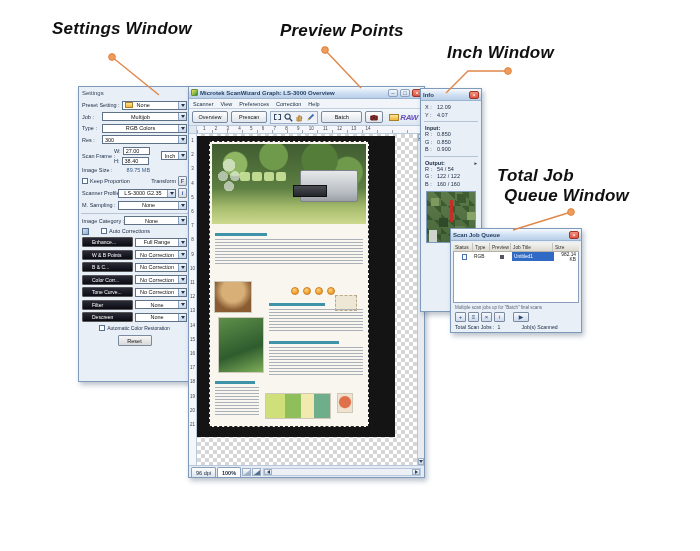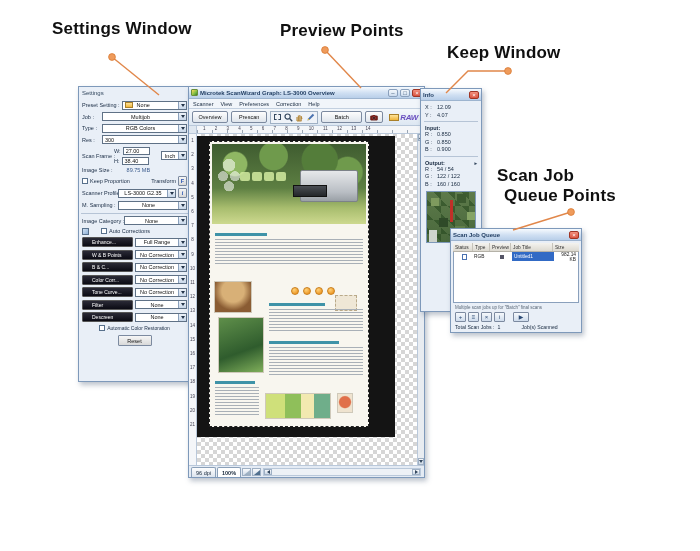--- a/index.html
+++ b/index.html
@@ -1,20 +1,20 @@
 <!DOCTYPE html>
 <html><head>
 <meta charset="utf-8">
 <style>
   *{margin:0;padding:0;box-sizing:border-box;font-family:"Liberation Sans",sans-serif;}
   html,body{width:700px;height:551px;}
   body{position:relative;background:#ffffff;overflow:hidden;}
 
   
-  .callout{position:absolute;font-weight:bold;font-size:17px;color:#101010;letter-spacing:.2px;white-space:nowrap;}
+  .callout{position:absolute;font-weight:bold;font-size:17px;color:#101010;letter-spacing:.2px;white-space:nowrap;font-style:italic;}
   #callout-svg{position:absolute;left:0;top:0;width:700px;height:551px;pointer-events:none;z-index:30;}
 
   
   .win{position:absolute;background:#e9eff7;border:1px solid #7e99ba;box-shadow:2px 3px 5px rgba(60,80,110,.35);}
   .tbar{height:12px;display:flex;align-items:center;gap:2px;padding:0 2px;
         background:linear-gradient(#f6fafe,#cfdff2 55%,#b9cfe9);border-bottom:1px solid #9db4cf;}
   .tbar .ttl{font-size:6px;font-weight:bold;color:#1d3a5f;white-space:nowrap;overflow:hidden;flex:1;}
   .wbtn{width:10px;height:8px;border:1px solid #8aa0bc;border-radius:2px;background:linear-gradient(#f4f8fc,#cddcee);
         font-size:6px;line-height:6px;color:#35506e;text-align:center;}
   .wbtn.close{background:linear-gradient(#f2907f,#d9523e);color:#fff;border-color:#a03525;}
@@ -160,23 +160,23 @@
   <g fill="#ef9b5b" stroke="#d97b35" stroke-width="0.8">
     <circle cx="112" cy="57" r="3.4"></circle>
     <circle cx="325" cy="50" r="3.4"></circle>
     <circle cx="508" cy="71" r="3.4"></circle>
     <circle cx="571" cy="212" r="3.4"></circle>
   </g>
 </svg>
 
 <div class="callout" style="left:52px;top:19px;">Settings Window</div>
 <div class="callout" style="left:280px;top:21px;">Preview Points</div>
-<div class="callout" style="left:447px;top:43px;">Keep Window</div>
-<div class="callout" style="left:497px;top:166px;">Scan Job</div>
-<div class="callout" style="left:504px;top:186px;">Queue Points</div>
+<div class="callout" style="left:447px;top:43px;">Inch Window</div>
+<div class="callout" style="left:497px;top:166px;">Total Job</div>
+<div class="callout" style="left:504px;top:186px;">Queue Window</div>
 
 <div class="win" id="settings-win">
   <div class="wt">Settings</div>
 
   <div class="sw-row">
     <span class="sl">Preset Setting :</span>
     <div class="combo" style="flex:1">
       <span class="folder"></span>
       <span class="cval left">None</span>
       <span class="arr">

